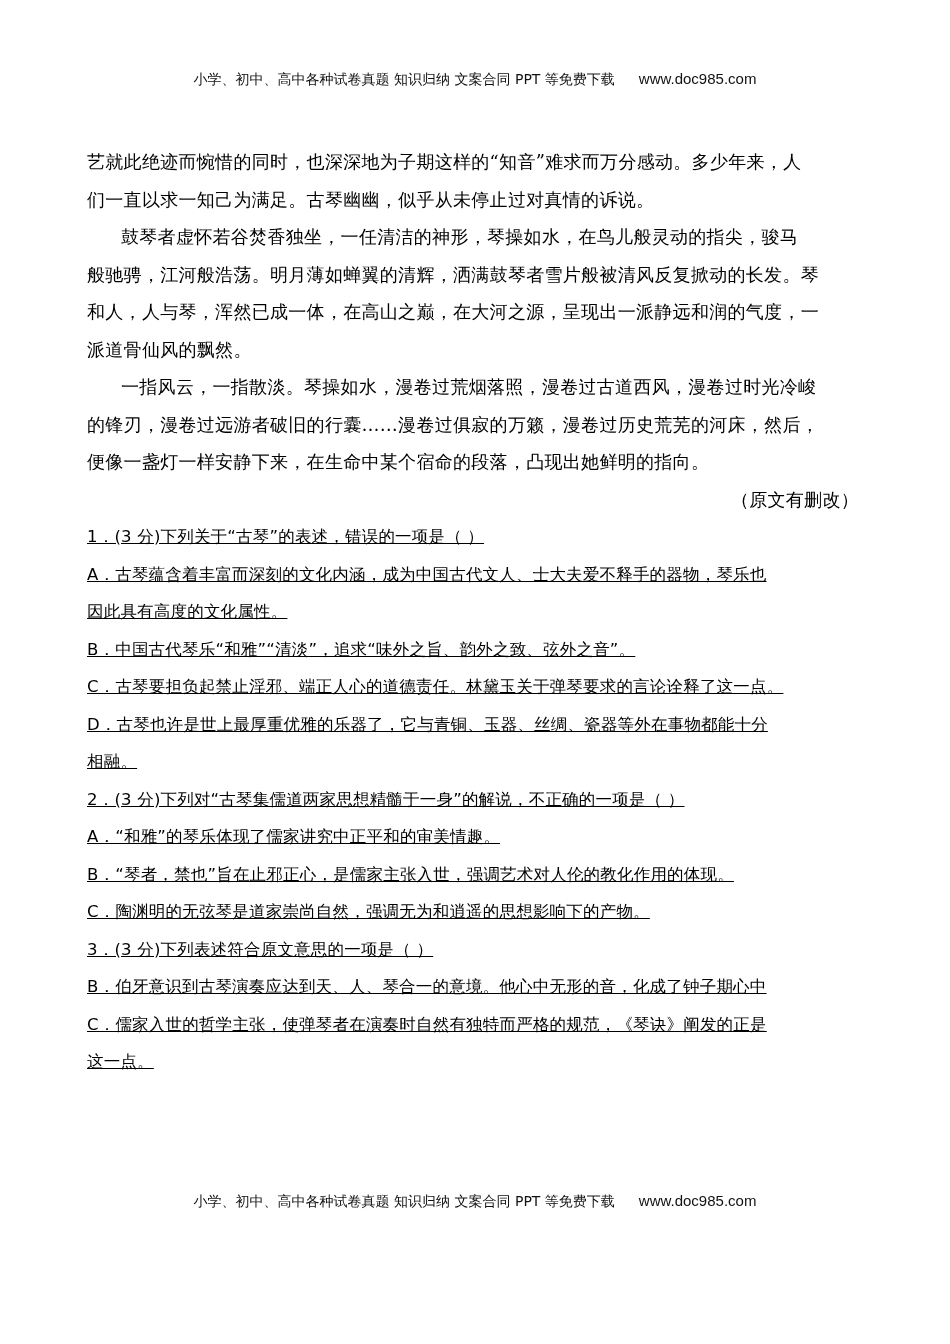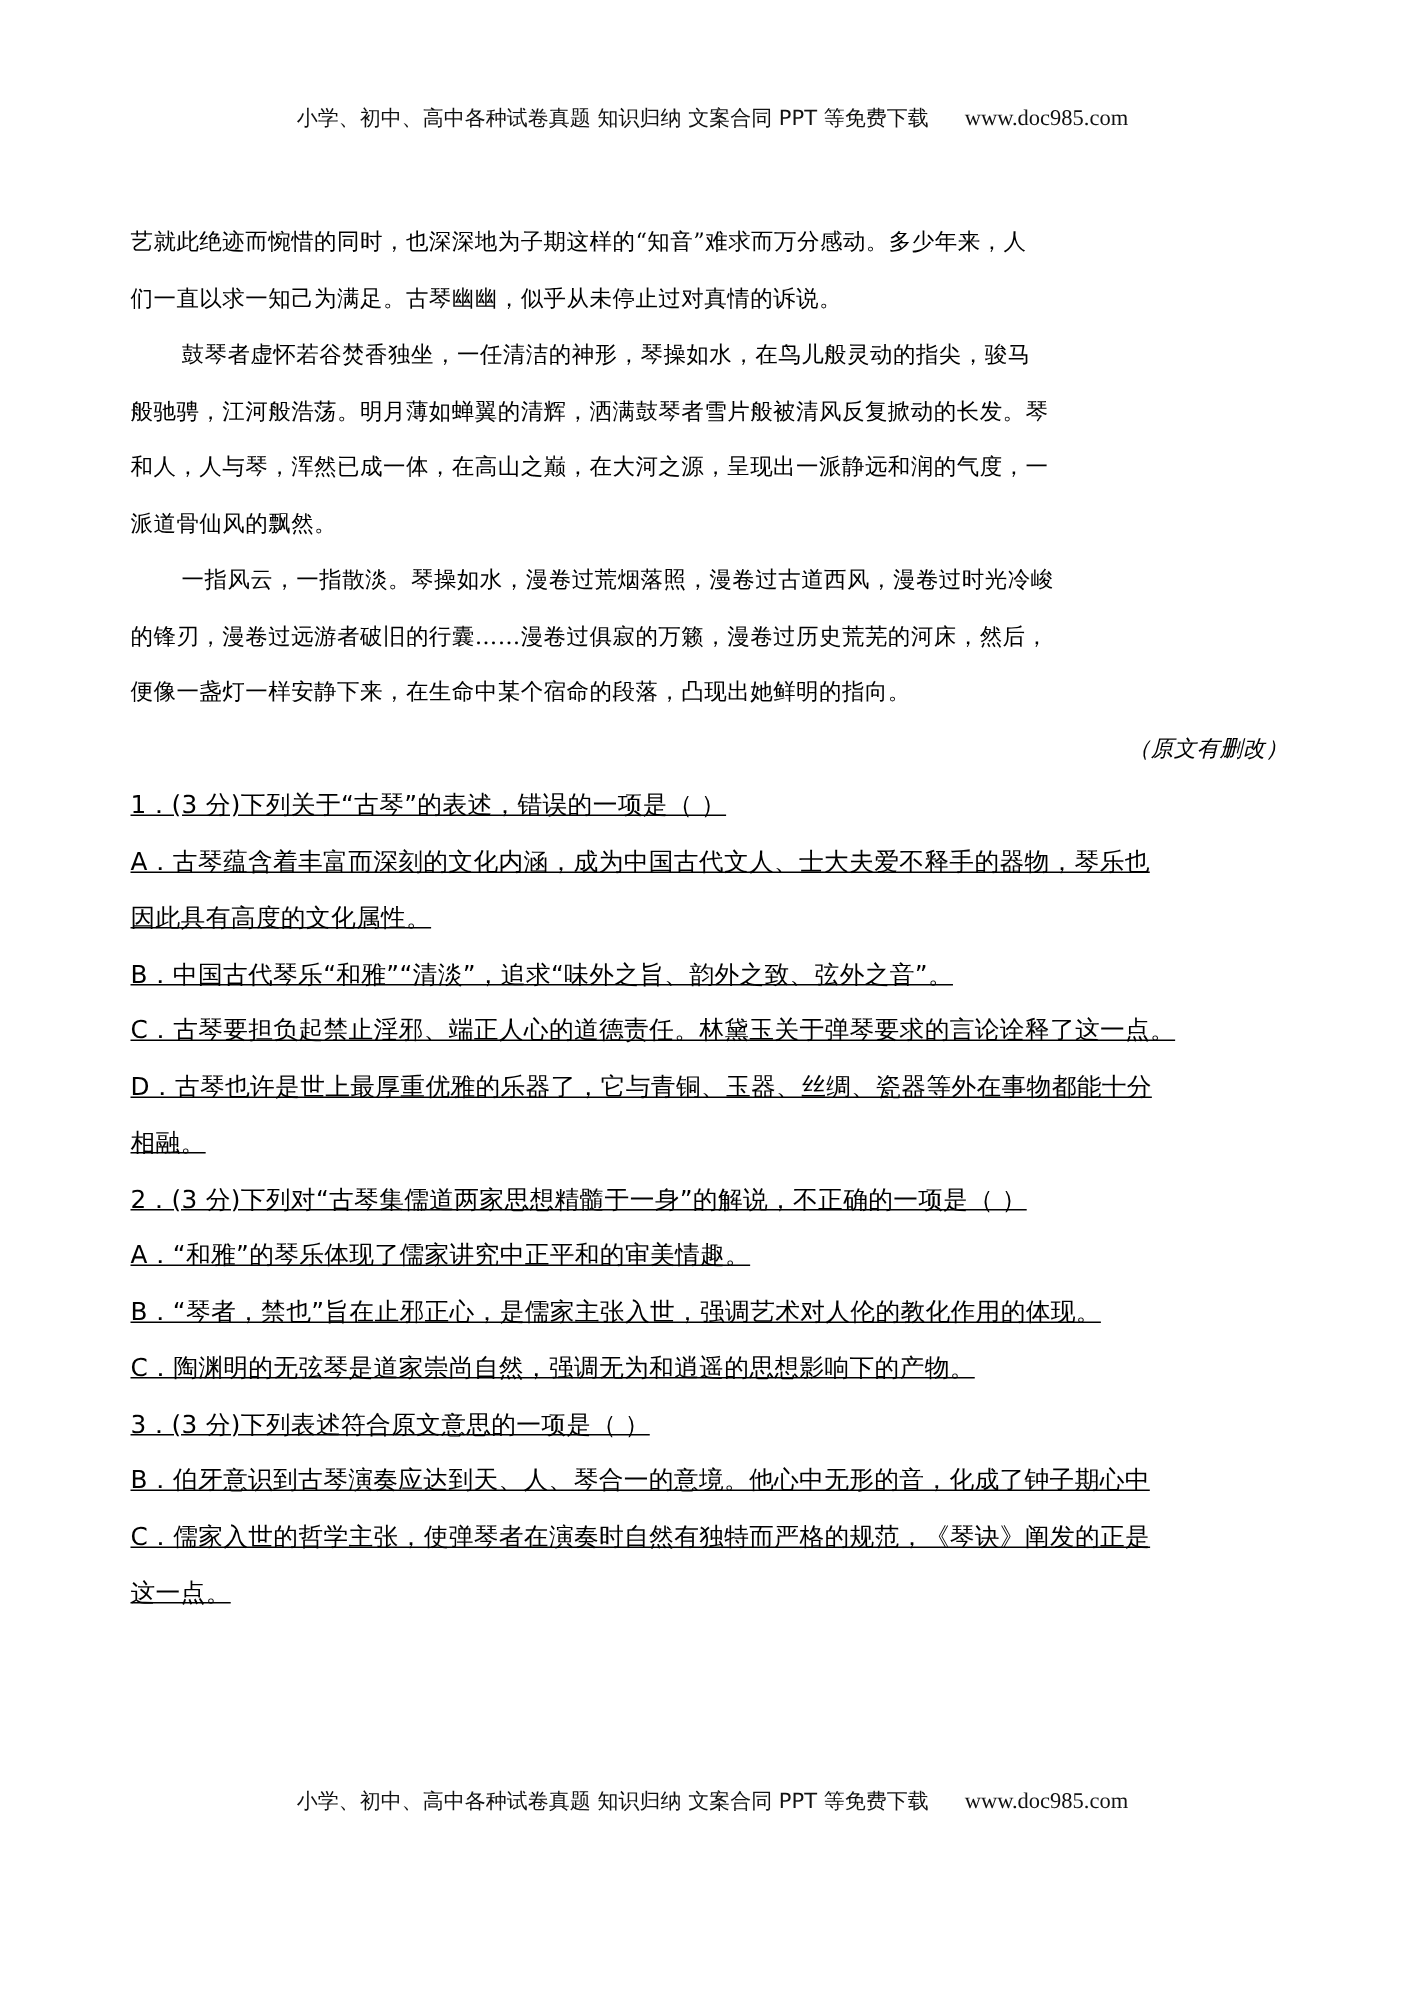--- a/index.html
+++ b/index.html
@@ -6,32 +6,32 @@
   body {
     width: 950px; height: 1344px; position: relative; overflow: hidden;
     font-family: "DejaVu Serif", "Liberation Serif", serif;
     color: #000;
   }
   .hdr {
     position: absolute; left: 0; width: 950px; text-align: center;
     font-family: "DejaVu Sans", "Liberation Sans", sans-serif;
     font-size: 14px; color: #111; white-space: nowrap;
   }
-  .hdr .url { margin-left: 24px; font-family: Liberation Serif, serif; font-size: 15px; }
+  .hdr .url { margin-left: 24px; font-family: Liberation Sans, sans-serif; font-size: 15px; }
   .hdr.top { top: 70px; }
   .hdr.bottom { top: 1192px; }
   .content { position: absolute; left: 87px; top: 143px; width: 790px; }
   .line {
-    font-size: 15px; line-height: 37.5px; height: 37.5px;
+    font-size: 18px; line-height: 37.5px; height: 37.5px;
     white-space: nowrap; letter-spacing: 0.3px;
   }
   .p-serif { font-family: "DejaVu Serif", "Liberation Serif", serif; }
   .q { font-family: "DejaVu Sans", "Liberation Sans", sans-serif; font-size: 16.5px; letter-spacing: 0.2px; text-decoration: underline; }
   .indent { padding-left: 34px; }
-  .right { text-align: right; padding-right: 18px; font-style: italic; }
+  .right { text-align: right; padding-right: 18px; }
 </style>
 </head>
 <body>
 
 <div class="hdr top">
   <span>小学、初中、高中各种试卷真题  知识归纳  文案合同  PPT 等免费下载</span><span class="url">www.doc985.com</span>
 </div>
 
 <div class="content">
   <div>

